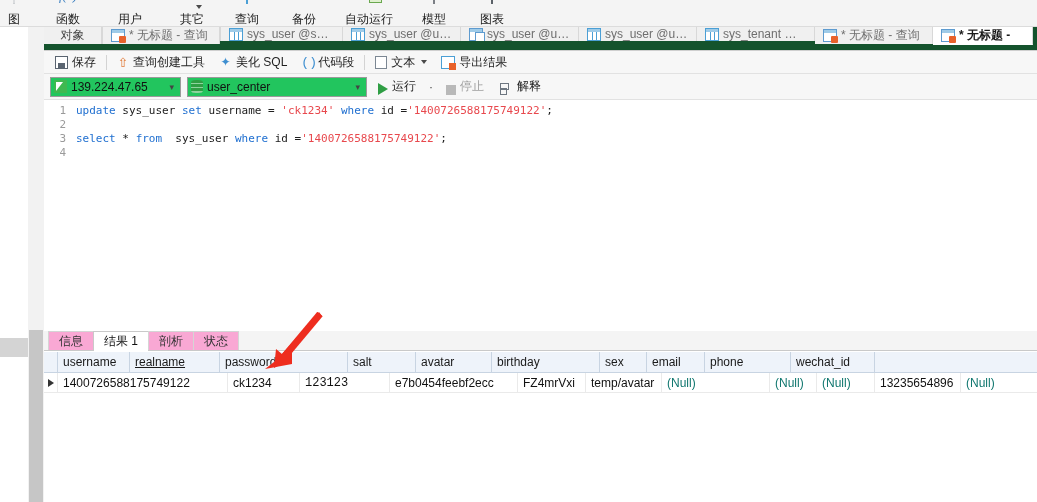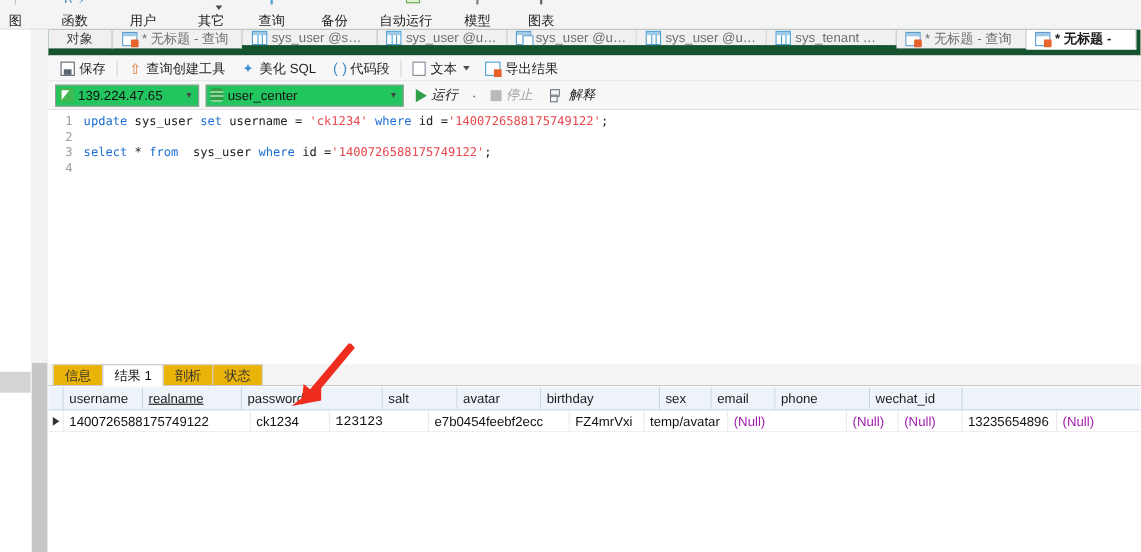--- a/index.html
+++ b/index.html
@@ -149,21 +149,21 @@
   .combo .cb-text { flex: 1 1 auto; overflow: hidden; white-space: nowrap; }
   .combo .cb-arrow { color: #444; font-size: 9px; padding: 0 4px; }
   #conn-combo { width: 131px; }
   #db-combo { width: 180px; }
   .ic-conn { width: 13px; height: 13px; background: #3fb950; position: relative; flex:0 0 13px; }
   .ic-conn:after { content:""; position:absolute; left:2px; top:2px; width:0; height:0; border-left:7px solid #fff; border-bottom:9px solid transparent; }
   .ic-db { width: 12px; height: 13px; flex: 0 0 12px; position: relative; }
   .ic-db:before { content:""; position:absolute; left:0; top:0; width:12px; height:13px;
     background: repeating-linear-gradient(#2f9e44 0 2.5px, #8fd39f 2.5px 4.2px);
     border-radius: 5px/2.5px; }
-  .run-btn { display: flex; align-items: center; gap: 4px; padding: 0 5px; color: #1f1f1f; font-size: 12px; font-style: italic; }
+  .run-btn { display: flex; align-items: flex-end; gap: 4px; padding: 0 5px; color: #1f1f1f; font-size: 12px; }
   .tri-run { width: 0; height: 0; border-left: 10px solid #2f9e44; border-top: 6px solid transparent; border-bottom: 6px solid transparent; }
   .dot-sep { color: #444; font-size: 12px; padding: 0 2px; }
   .stop-sq { width: 10px; height: 10px; background: #b9b9b9; }
   .stop-lbl { color: #a0a0a0; }
   .ic-explain { width: 13px; height: 12px; position: relative; }
   .ic-explain:before { content:""; position:absolute; left:0; top:0; width:7px; height:5px; border:1.3px solid #6d7680; }
   .ic-explain:after { content:""; position:absolute; left:0; bottom:0; width:5px; height:5px; border:1.3px solid #6d7680; }
 
   
   .editor {
@@ -187,41 +187,41 @@
   .op { color: #202020; }
 
   
   .res-tabs {
     position: absolute; left: 44px; top: 331px; width: 993px; height: 20px;
     background: #f4f4f4; display: flex; align-items: flex-end; padding-left: 4px;
     border-bottom: 1px solid #c9c9c9;
   }
   .rtab {
     height: 19px; padding: 0 10px; display: flex; align-items: center;
-    font-size: 12px; color: #333; background: #eab308;
+    font-size: 12px; color: #333; background: #f9a8d4;
     border: 1px solid #d5d5d5; border-bottom: none; margin-right: -1px;
   }
   .rtab.active { background: #ffffff; color: #111; border-color: #c9c9c9; height: 20px; margin-bottom: -1px; }
 
   .grid { position: absolute; left: 44px; top: 352px; width: 993px; height: 150px; background: #fff; overflow: hidden; }
   .grid-head { display: flex; height: 21px; background: #eef3fa; border-bottom: 1px solid #c8d4e2; }
   .gh-marker { flex: 0 0 14px; border-right: 1px solid #c8d4e2; background: #eef3fa; }
   .gh {
     border-right: 1px solid #c8d4e2; display: flex; align-items: center;
     padding-left: 5px; font-size: 12px; color: #1a1a1a; overflow: hidden; white-space: nowrap;
     background: #eef3fa;
   }
   .grid-row { display: flex; height: 20px; border-bottom: 1px solid #eaeaea; }
   .gr-marker { flex: 0 0 14px; display: flex; align-items: center; justify-content: center; border-right: 1px solid #eaeaea; }
   .tri-row { width: 0; height: 0; border-left: 6px solid #333; border-top: 4px solid transparent; border-bottom: 4px solid transparent; }
   .gc {
     border-right: 1px solid #eaeaea; display: flex; align-items: center;
     padding-left: 5px; font-size: 12px; color: #111; overflow: hidden; white-space: nowrap;
   }
-  .gc.null { color: #a21caf; }
+  .gc.null { color: #0f766e; }
   .grid-filler { height: 109px; background: #fff; }
 
   
   .dots {
     position: absolute; inset: 0; pointer-events: none;
     background-image: radial-gradient(circle, rgba(0,0,0,0.055) 0.6px, transparent 0.7px);
     background-size: 68px 54px;
   }
 
   

